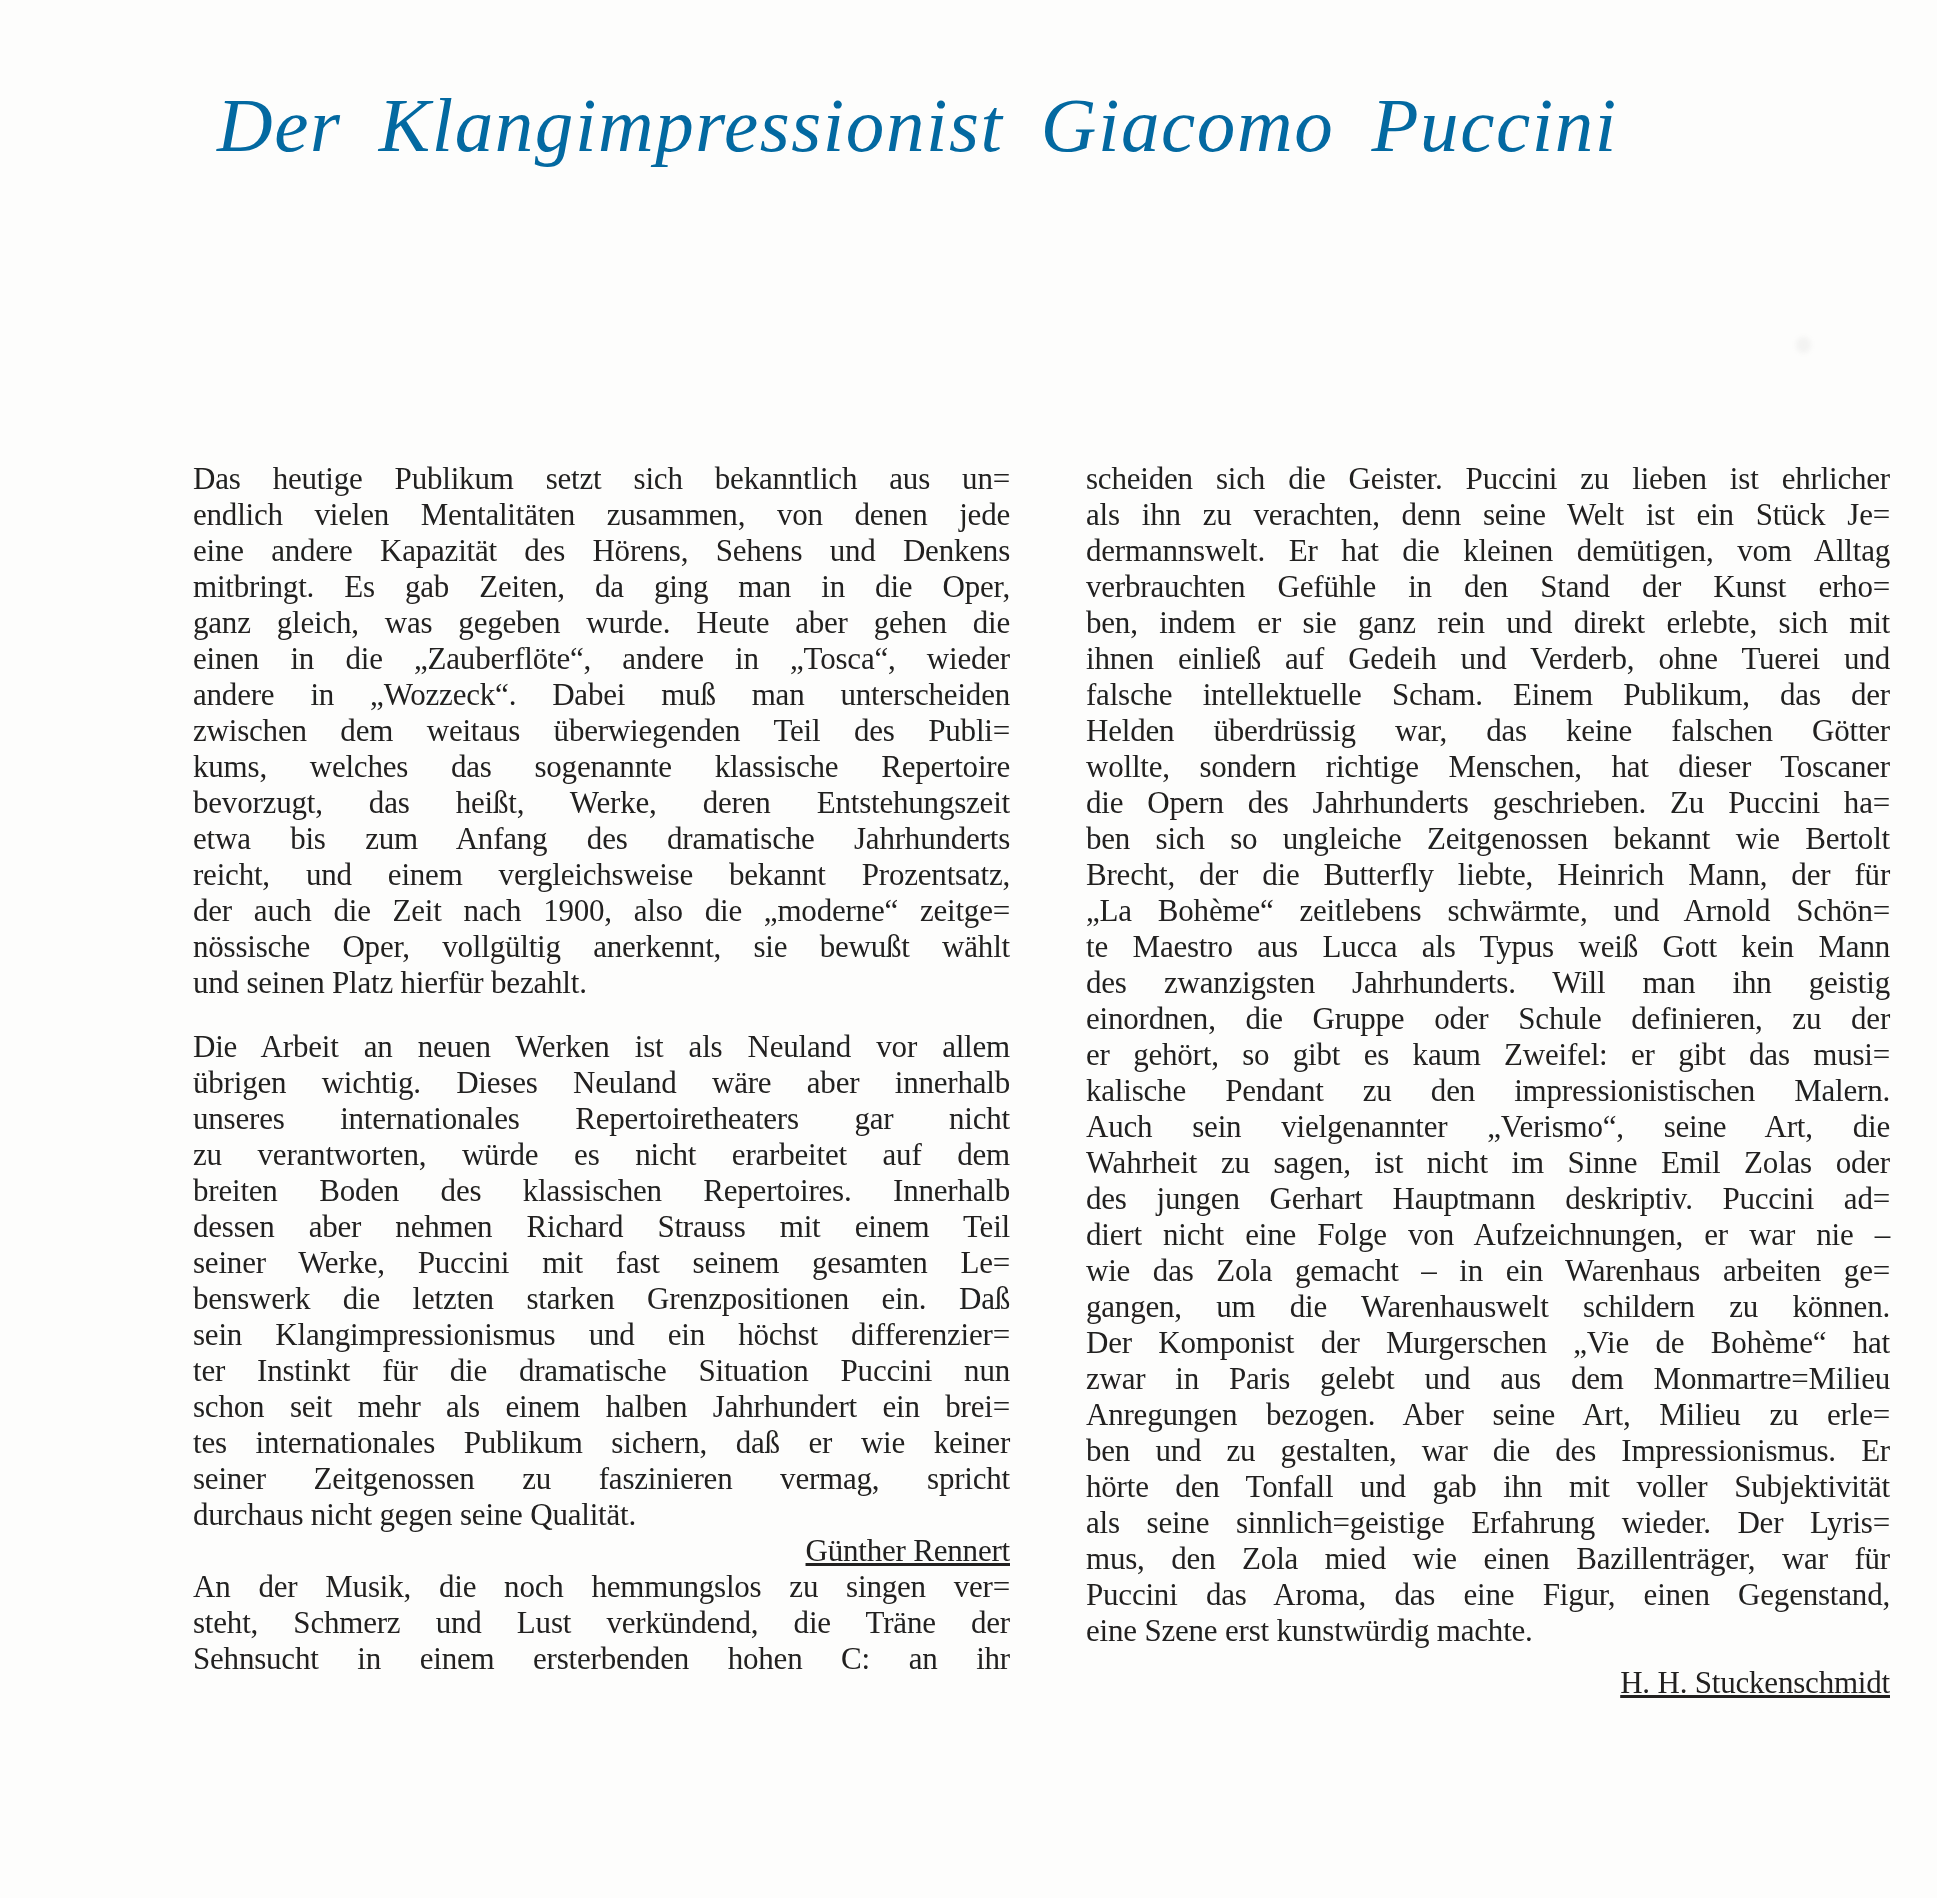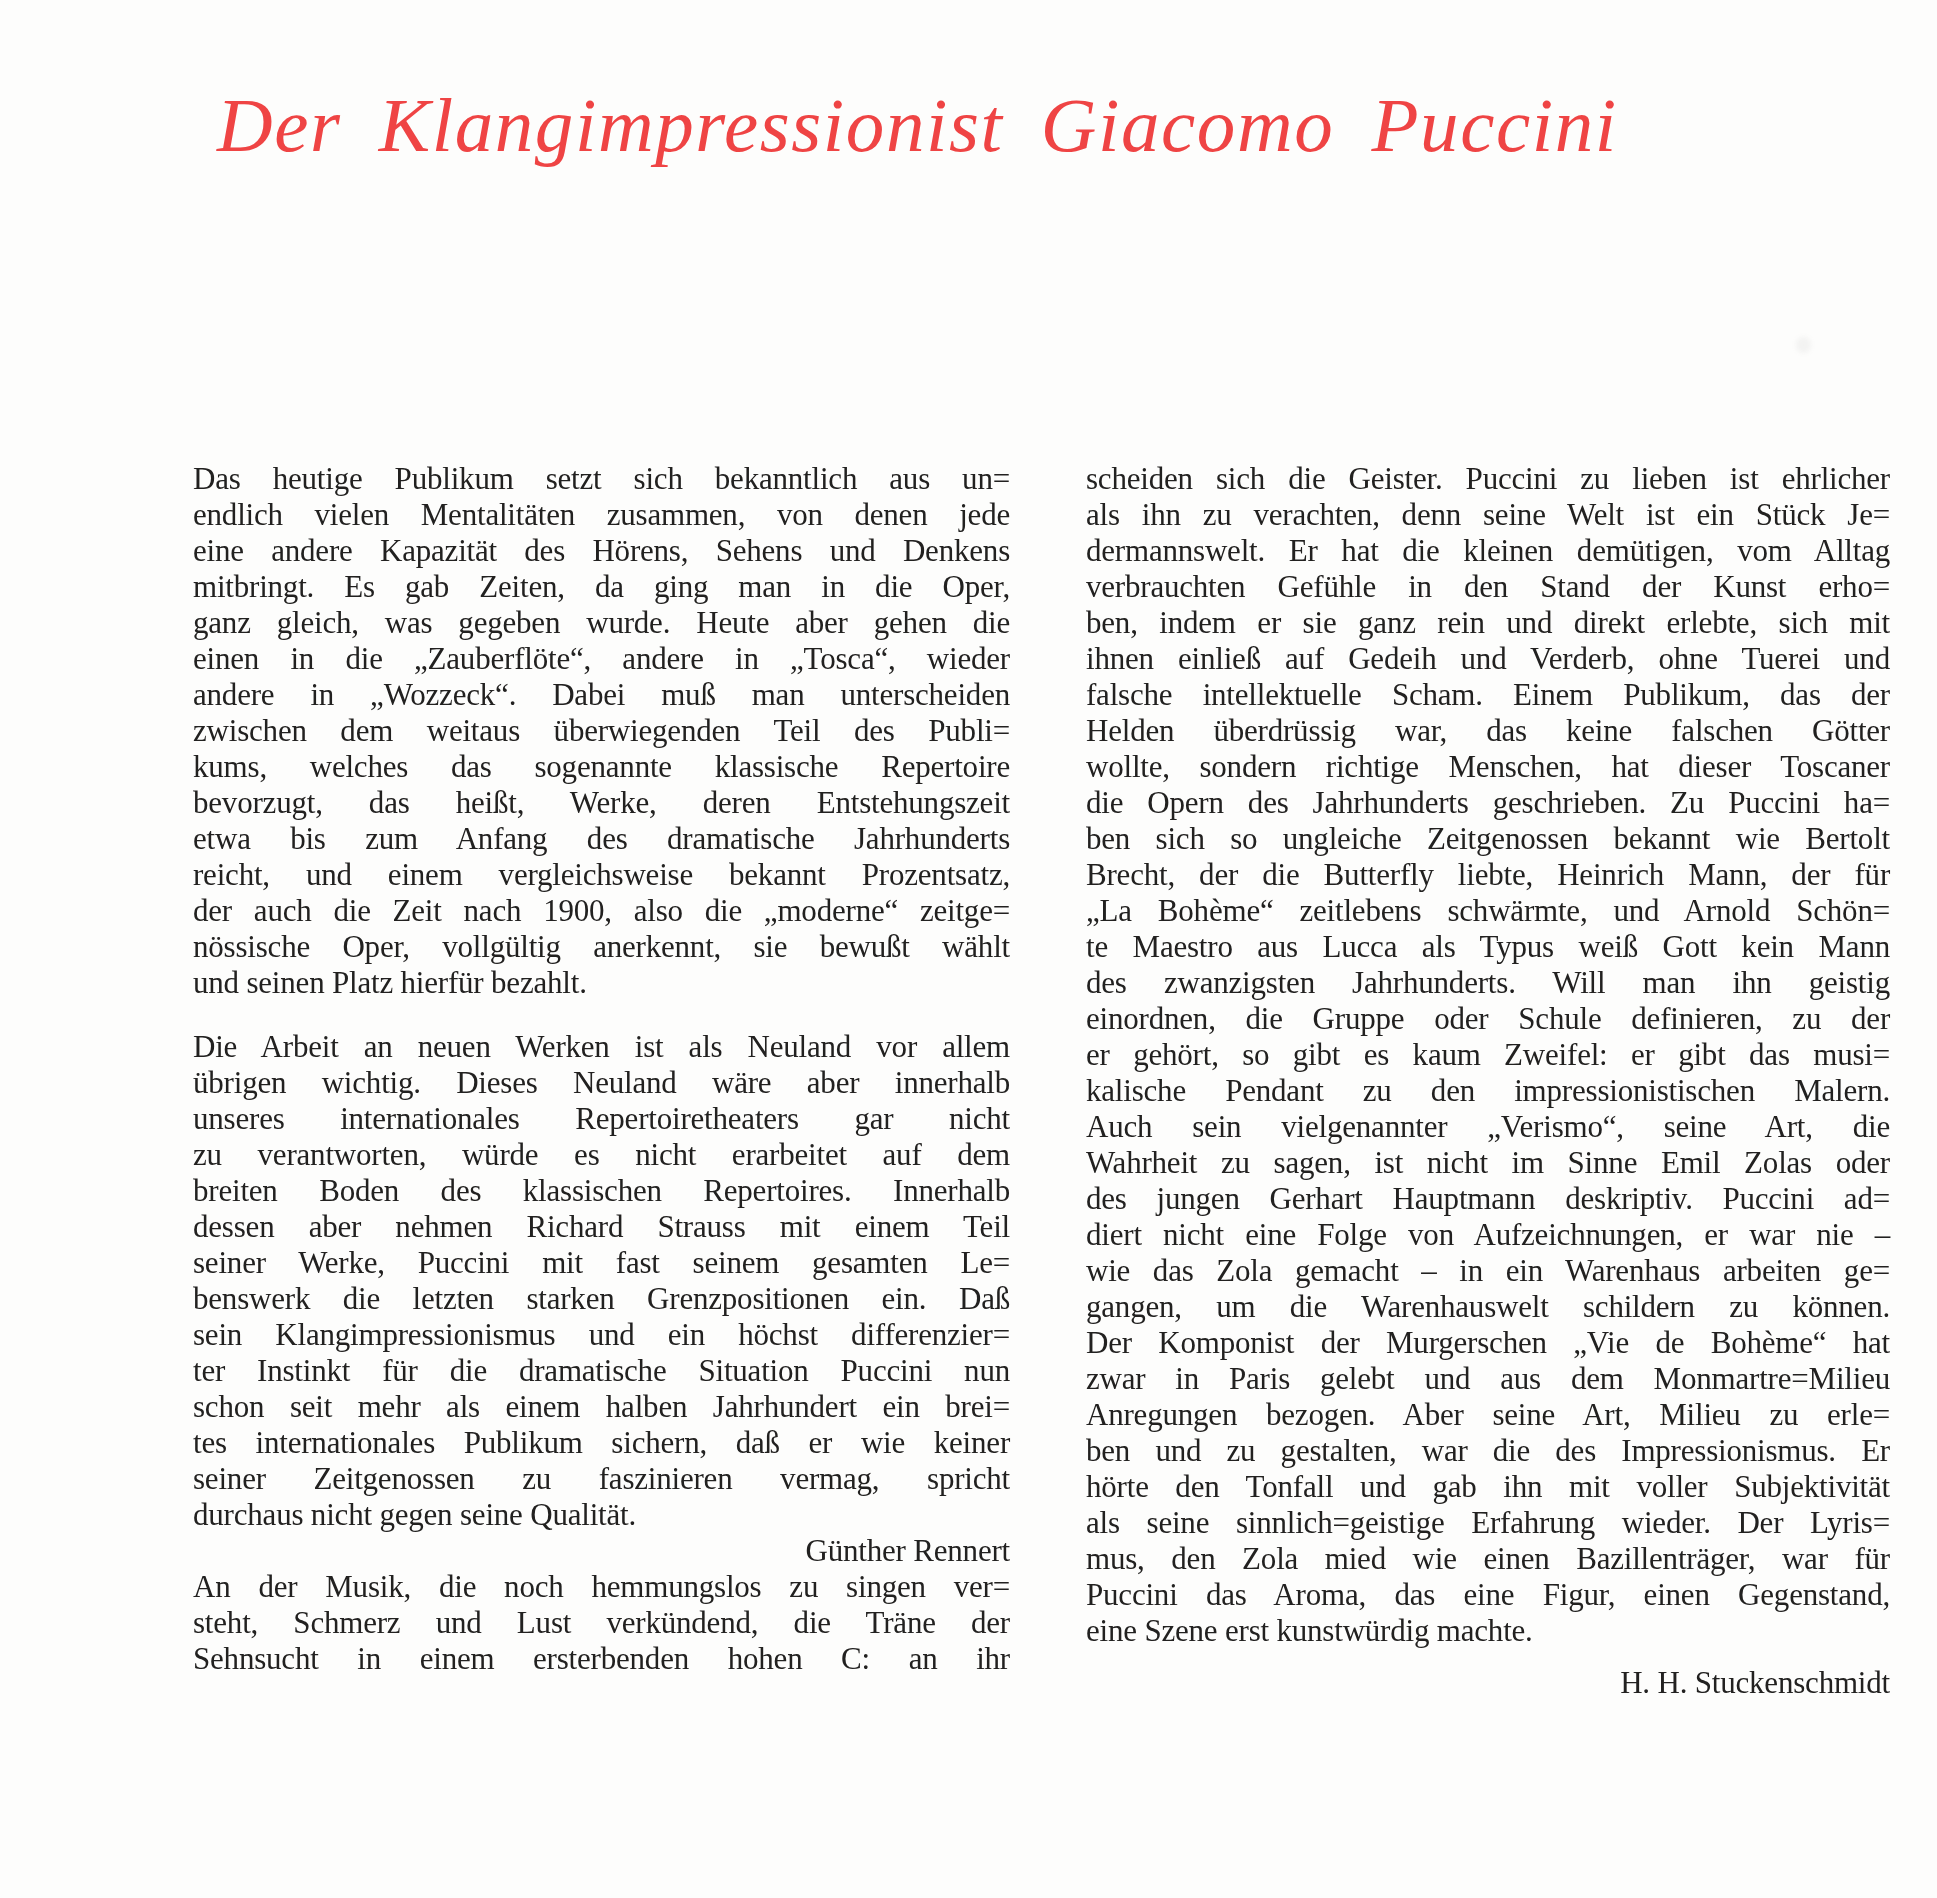--- a/index.html
+++ b/index.html
@@ -21,21 +21,21 @@
     left: 217px;
     top: 75px;
     margin: 0;
     font-family: "Liberation Serif", serif;
     font-style: italic;
     font-weight: normal;
     font-size: 77px;
     line-height: 1.3;
     letter-spacing: 1.6px;
     word-spacing: 16.3px;
-    color: #ef4444;
+    color: #0369a1;
     white-space: nowrap;
   }
   .col {
     position: absolute;
     top: 461px;
   }
   .col-left  { left: 193px;  width: 817px; }
   .col-right { left: 1086px; width: 804px;  }
 
   .block { margin: 0; }
@@ -51,20 +51,21 @@
     text-align: justify;
     text-align-last: justify;
     color: #222120;
   }
   .line.end {
     text-align-last: left;
   }
   .line.sig {
     text-align: center;
     text-align-last: right;
+    text-decoration: underline;
   }
   .smudge {
     position: absolute;
     left: 1796px;
     top: 337px;
     width: 14.7px;
     height: 16.3px;
     border-radius: 50%;
     background: #9a9a9a;
     opacity: 0.10;

